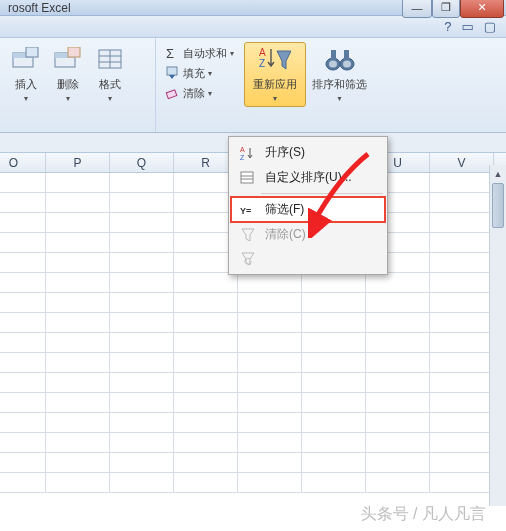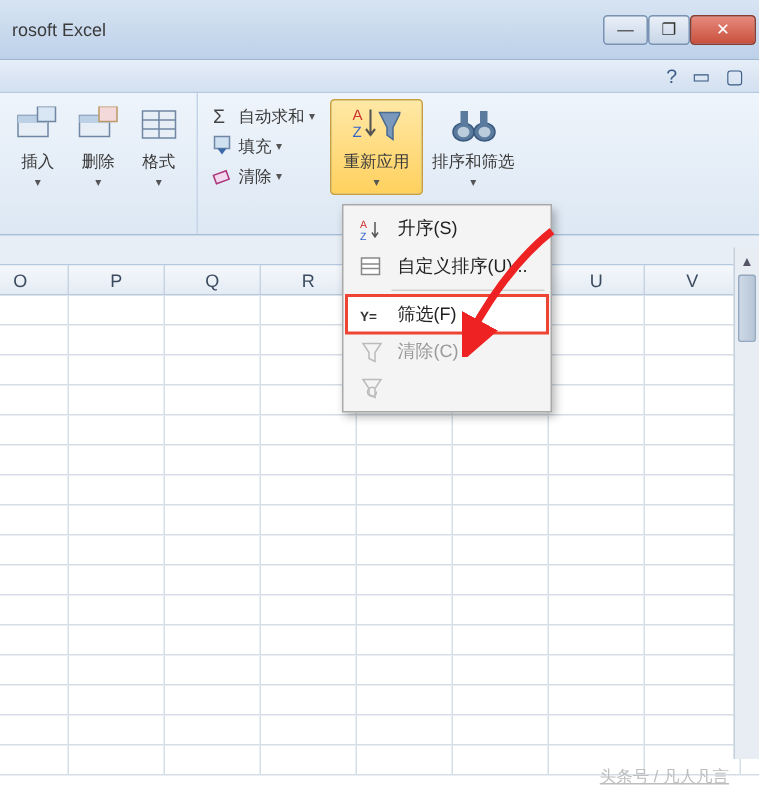--- a/index.html
+++ b/index.html
@@ -1,18 +1,18 @@
 <!DOCTYPE html>
 <html><head>
 <meta charset="utf-8">
 <style>
 * { margin: 0; padding: 0; box-sizing: border-box; font-family: "Microsoft YaHei", "SimSun", sans-serif; }
 body { width: 506px; height: 531px; background: #fff; overflow: hidden; position: relative; }
 
-.titlebar { height: 40px; background: linear-gradient(#d7e4f2, #bdd1ea); display: flex; align-items: center; padding: 0 4px; font-size: 12px; color: #3b3b3b; border-bottom: 1px solid #9db6d4; }
+.titlebar { height: 16px; background: linear-gradient(#d7e4f2, #bdd1ea); display: flex; align-items: center; padding: 0 4px; font-size: 12px; color: #3b3b3b; border-bottom: 1px solid #9db6d4; }
 .titlebar-text { flex: 1; padding-left: 4px; }
 .winbtns { display: flex; gap: 0; margin-right: -2px; }
 .winbtn { width: 30px; height: 20px; border-radius: 3px; display: flex; align-items: center; justify-content: center; font-size: 11px; color: #333; background: linear-gradient(#e9eff7, #c8d6e8); border: 1px solid #7a93b2; }
 .winbtn.max { width: 28px; }
 .winbtn.close { width: 44px; background: linear-gradient(#e68a7e, #c9503c); color: #fff; border-color: #8a3a2f; }
 
 .rbpanel { height: 22px; background: linear-gradient(#e6eef8, #d3e0f0); display: flex; justify-content: flex-end; align-items: center; gap: 10px; padding-right: 10px; border-bottom: 1px solid #b4c8df; }
 .rbpanel span { font-size: 13px; color: #3a5a85; cursor: pointer; }
 
 .ribbon { height: 95px; background: linear-gradient(#eef4fb, #dde8f4); border-bottom: 1px solid #a8bfd8; display: flex; position: relative; }
@@ -41,30 +41,30 @@
 .gr { display: flex; height: 20px; border-bottom: 1px solid #d6dde6; }
 .gc { width: 64px; border-right: 1px solid #d6dde6; }
 .gr:first-child .gc:first-child { }
 .gr .gc:first-child { margin-left: -18px; }
 
 .scroll-v { position: absolute; right: 0; top: 165px; bottom: 25px; width: 17px; background: #e8edf3; border-left: 1px solid #c5d0dd; }
 .scroll-v .thumb { position: absolute; top: 18px; left: 2px; right: 2px; height: 45px; background: linear-gradient(90deg, #cdd9e6, #b7c6d7); border: 1px solid #94a8bf; border-radius: 2px; }
 .scroll-v .arr { position: absolute; left: 0; right: 0; height: 17px; display: flex; align-items: center; justify-content: center; font-size: 9px; color: #556; }
 .scroll-v .arr.up { top: 0; }
 
-.dropdown { position: absolute; left: 228px; top: 136px; width: 140px; background: #f4f4f4; border: 1px solid #a9a9a9; box-shadow: 2px 3px 6px rgba(0,0,0,.3); padding: 3px 2px; z-index: 50; }
+.dropdown { position: absolute; left: 228px; top: 136px; width: 160px; background: #f4f4f4; border: 1px solid #a9a9a9; box-shadow: 2px 3px 6px rgba(0,0,0,.3); padding: 3px 2px; z-index: 50; }
 .dd-item { display: flex; align-items: center; padding: 4px 6px; font-size: 12px; color: #222; cursor: pointer; position: relative; }
 .dd-item.disabled { color: #9a9a9a; cursor: default; align-items: center; }
 .dd-item .di { width: 22px; display: flex; align-items: center; justify-content: center; margin-right: 6px; }
 .dd-sep { height: 1px; background: #cfcfcf; margin: 3px 2px 3px 30px; }
 .dd-item.hl { outline: 2px solid #e43; outline-offset: -1px; background: #fff; }
 
 .arrow-annot { position: absolute; left: 308px; top: 148px; z-index: 60; pointer-events: none; }
 
-.watermark { position: absolute; right: 20px; bottom: 6px; font-size: 11px; color: #bdbdbd; z-index: 5; text-decoration: underline; }
+.watermark { position: absolute; right: 20px; bottom: 6px; font-size: 16px; color: #bdbdbd; z-index: 5; }
 
 svg { display: block; }
 </style>
 </head>
 <body>
 
 <div class="titlebar">
   <span class="titlebar-text">rosoft Excel</span>
   <div class="winbtns">
     <div class="winbtn">—</div>
@@ -74,21 +74,21 @@
 </div>
 
 <div class="rbpanel">
   <span>?</span>
   <span>▭</span>
   <span>▢</span>
 </div>
 
 <div class="ribbon">
 
-  <div class="rgroup" style="width:132px">
+  <div class="rgroup" style="width:156px">
     <div class="rgroup-body">
       <div class="bigbtn">
         <div class="ic">
           <svg width="28" height="26">
               <rect x="1" y="6" width="20" height="14" fill="#e8eef6" stroke="#6f87a3"></rect>
               <rect x="1" y="6" width="20" height="5" fill="#bcd0e6"></rect>
               <rect x="14" y="0" width="12" height="10" fill="#d9e6f3" stroke="#6f87a3"></rect>
             </svg>
         </div>
         <div class="lbl"><span>插入</span><br><span style="font-size:8px;color:#555">▾</span></div>

